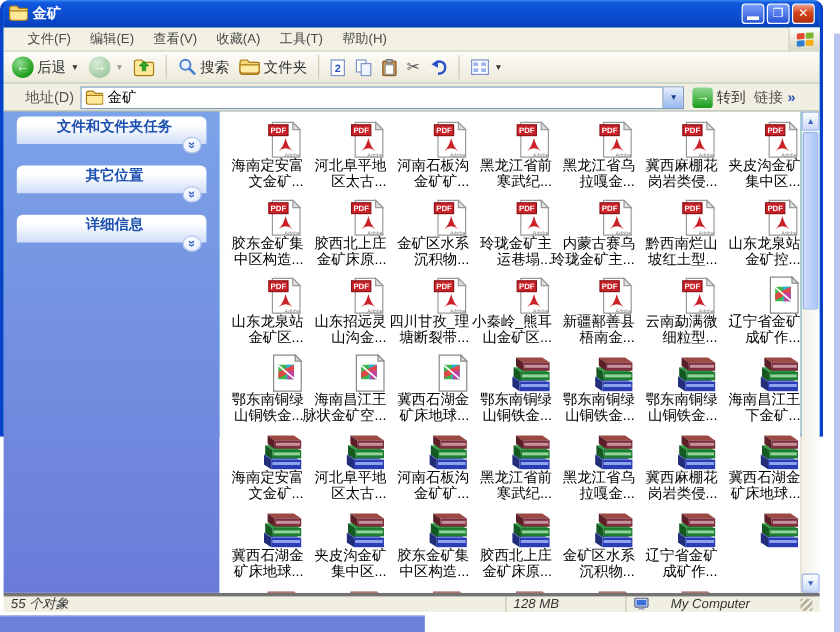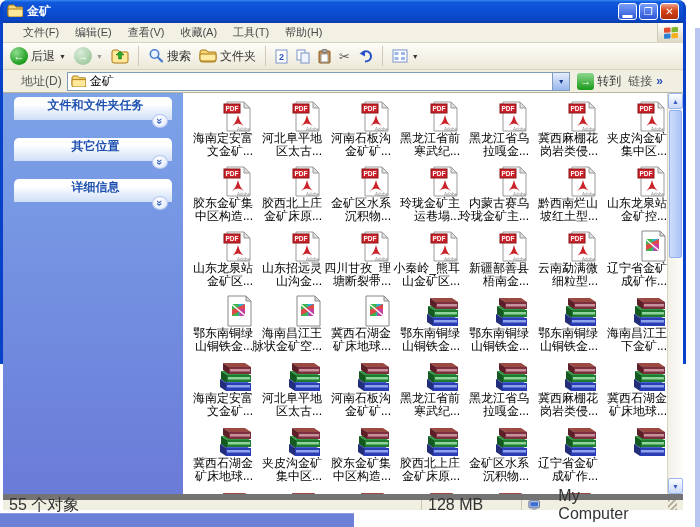--- a/index.html
+++ b/index.html
@@ -81,22 +81,22 @@
 
   .scrollbar { width:16px; background:linear-gradient(90deg,#f2f0e7,#fdfdfb);
     border-left:1px solid #d8d4c0; display:flex; flex-direction:column; }
   .scroll-btn { height:16px; border:1px solid #9ab4ee; border-radius:2px; color:#3a5fc0; font-size:7px;
     background:linear-gradient(180deg,#fdfefe,#c9d8f8); display:flex; align-items:center; justify-content:center; }
   .scroll-thumb { height:148px; margin:1px; border:1px solid #90b0ee; border-radius:2px;
     background:linear-gradient(90deg,#cfdcfb,#aac4f6); }
   .scroll-fill { flex:1; }
 
   
-  .statusbar { height:16px; background:#f1efe2; border-top:6px solid #737373;
-    display:flex; align-items:center; font-size:16px; color:#333; }
+  .statusbar { height:16px; background:#f1efe2; border-top:3px solid #737373;
+    display:flex; align-items:center; font-size:11px; color:#333;font-style:italic; }
   .sb-sec { height:100%; display:flex; align-items:center; padding:0 6px; }
   .sb-left { flex:1; }
   .sb-mid  { width:100px; border-left:1px solid #c8c4b0; }
   .sb-right{ width:162px; border-left:1px solid #c8c4b0; gap:18px; }
   .grip { margin-left:auto; width:10px; height:10px;
     background:repeating-linear-gradient(135deg,#b8b4a0 0 2px,transparent 2px 4px); }
 </style>
 </head>
 <body>
 

